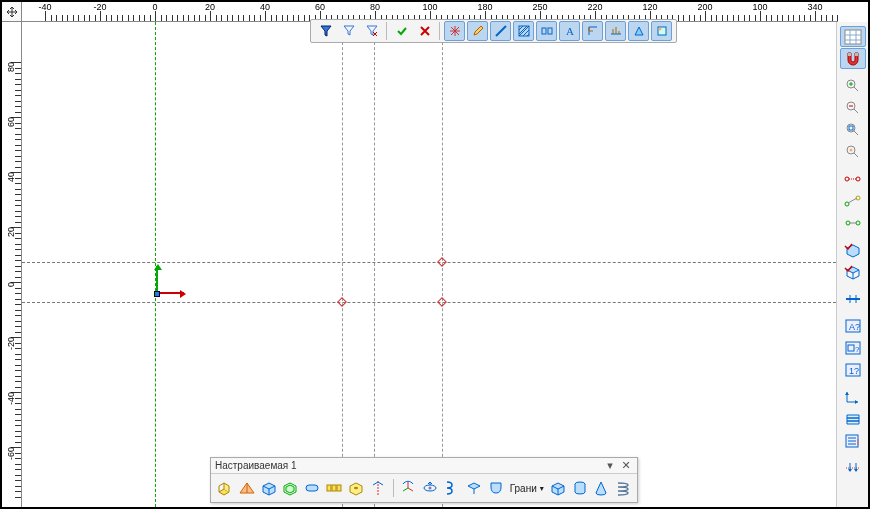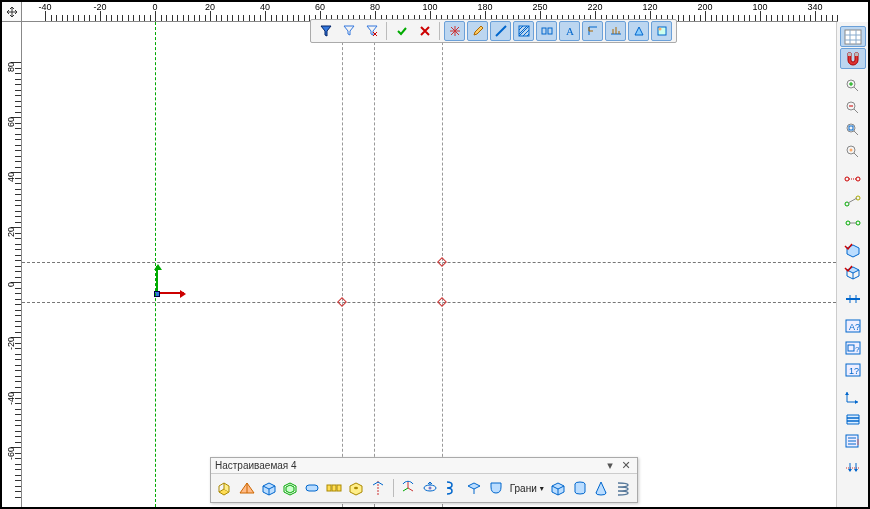--- a/index.html
+++ b/index.html
@@ -556,21 +556,21 @@
         <svg width="18" height="14">
           <path d="M2 7h14" stroke="#c33" stroke-dasharray="1 1"></path>
           <path d="M6 2v8M12 2v8" stroke="#06c"></path>
           <path d="M4 8l2 3 2-3M10 8l2 3 2-3" fill="#06c"></path>
         </svg>
       </div>
   </div>
 
   <div class="float-tb">
     <div class="titlebar">
-      <span>Настраиваемая 4</span>
+      <span>Настраиваемая 1</span>
       <span class="sp"></span>
       <span class="wbtn">▾</span>
       <span class="wbtn">✕</span>
     </div>
     <div class="t2">
       <div class="fbtn">
           <svg width="18" height="18">
             <path d="M3 13l5-3 5 3-5 3z" fill="#fd5" stroke="#a80"></path>
             <path d="M8 10V4l5 3v6" fill="#fe8" stroke="#a80"></path>
             <path d="M3 13V7l5-3" fill="none" stroke="#a80"></path>

